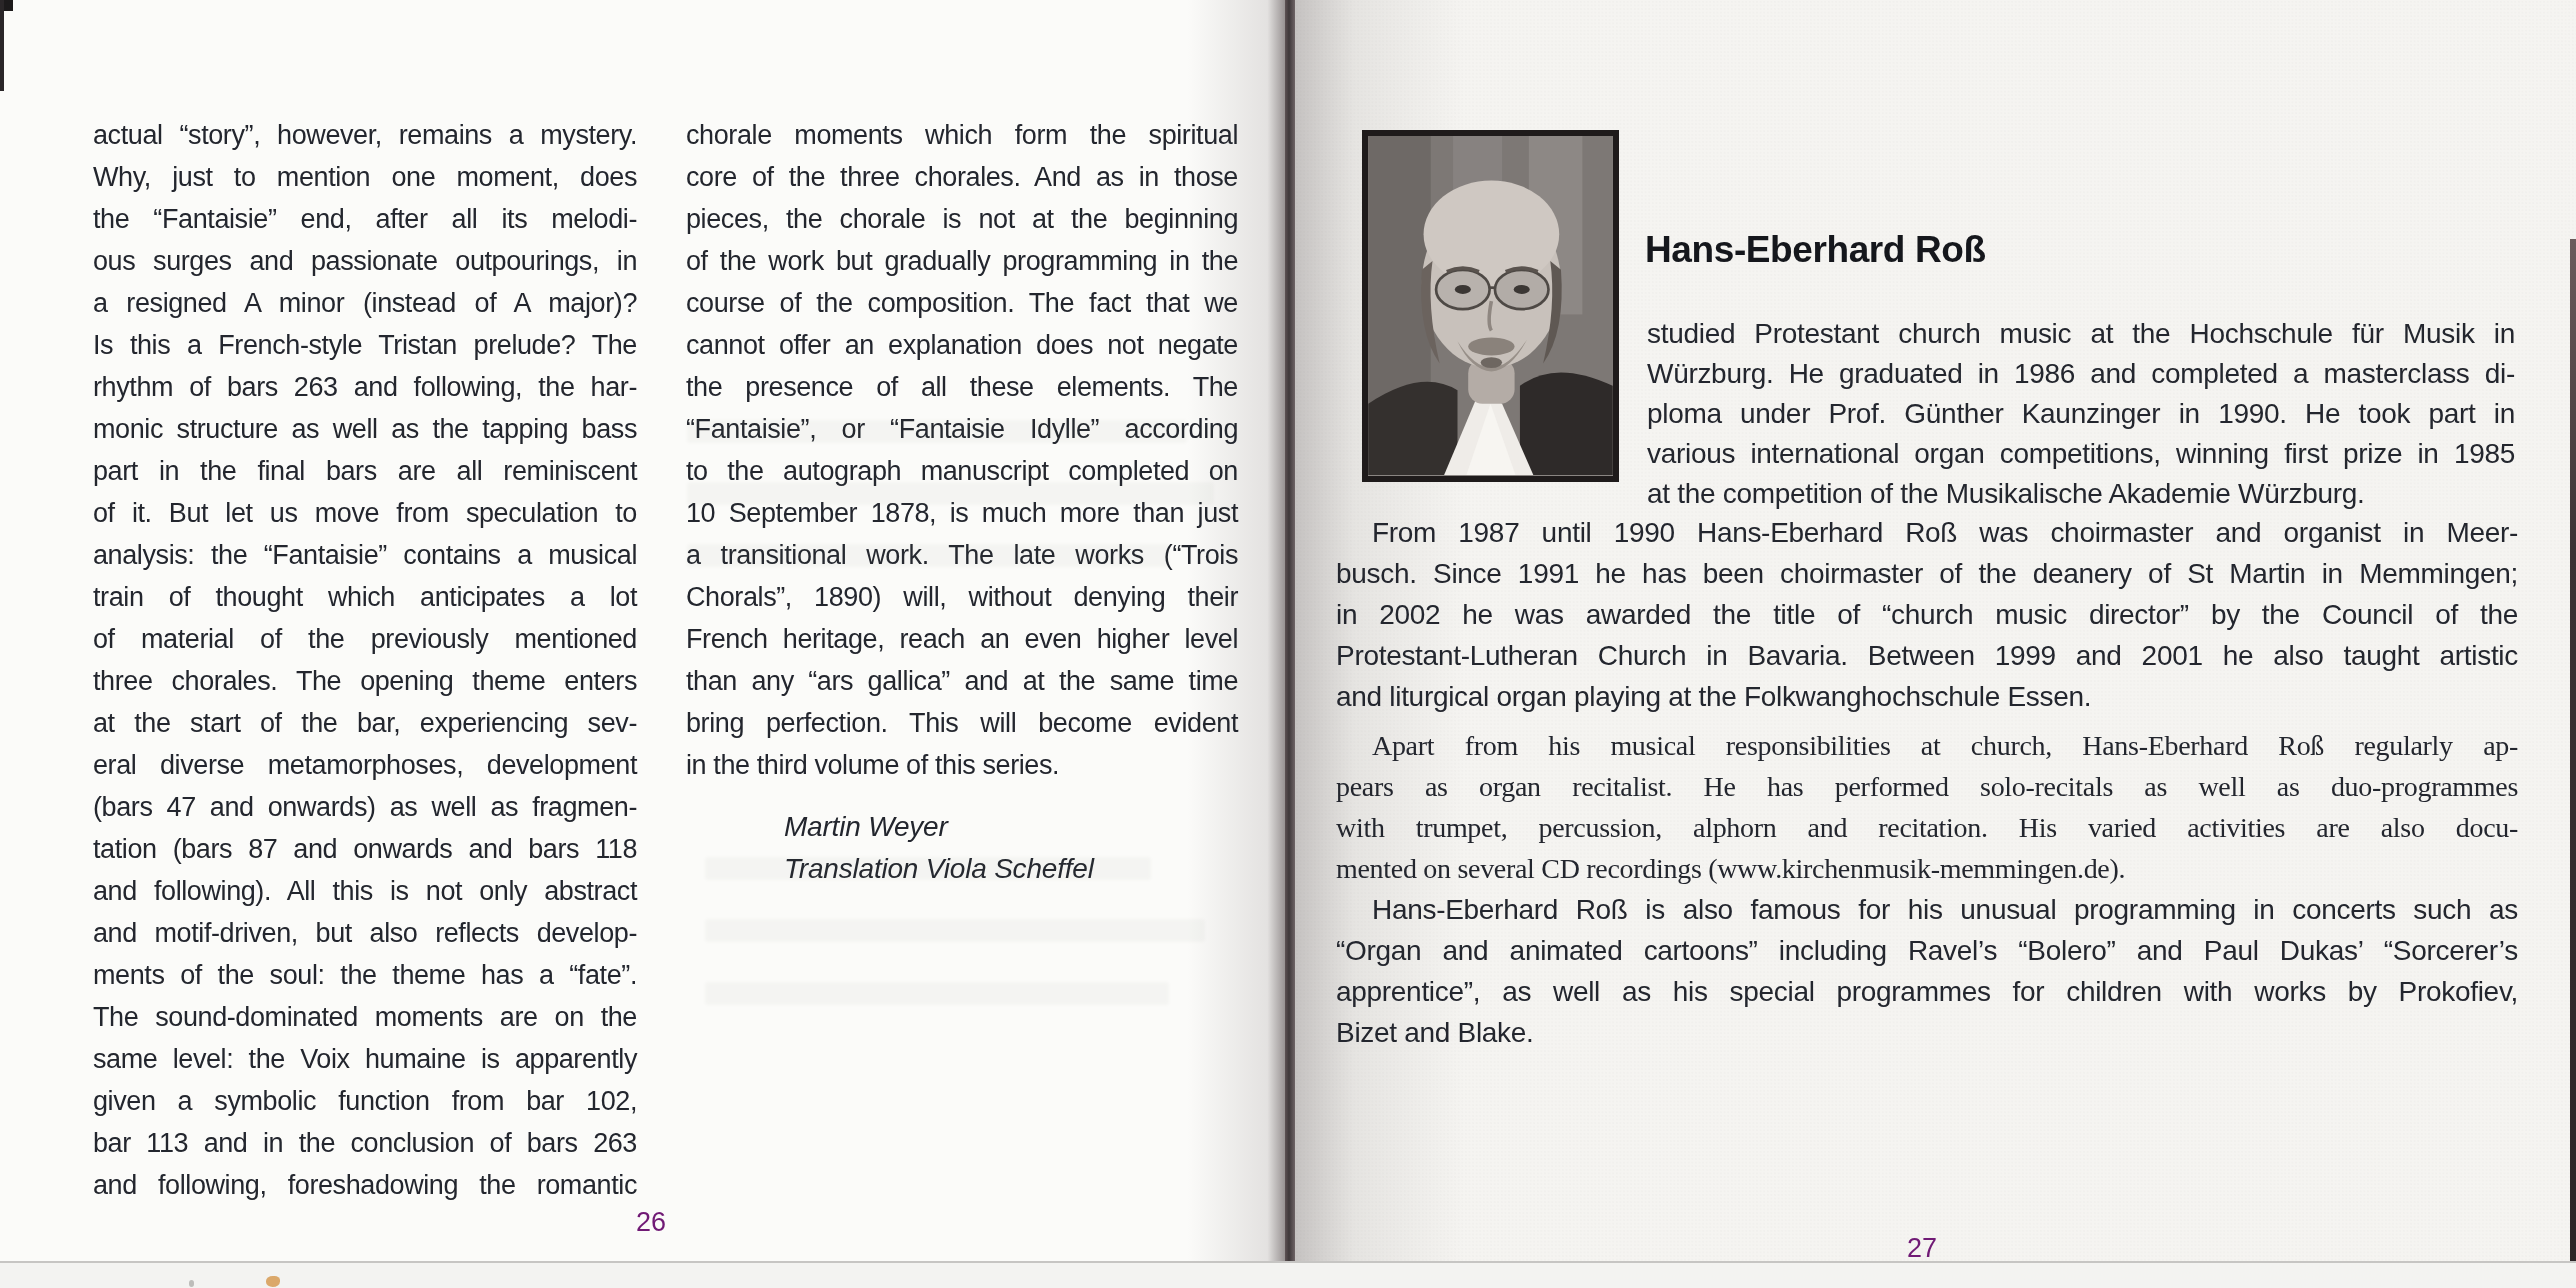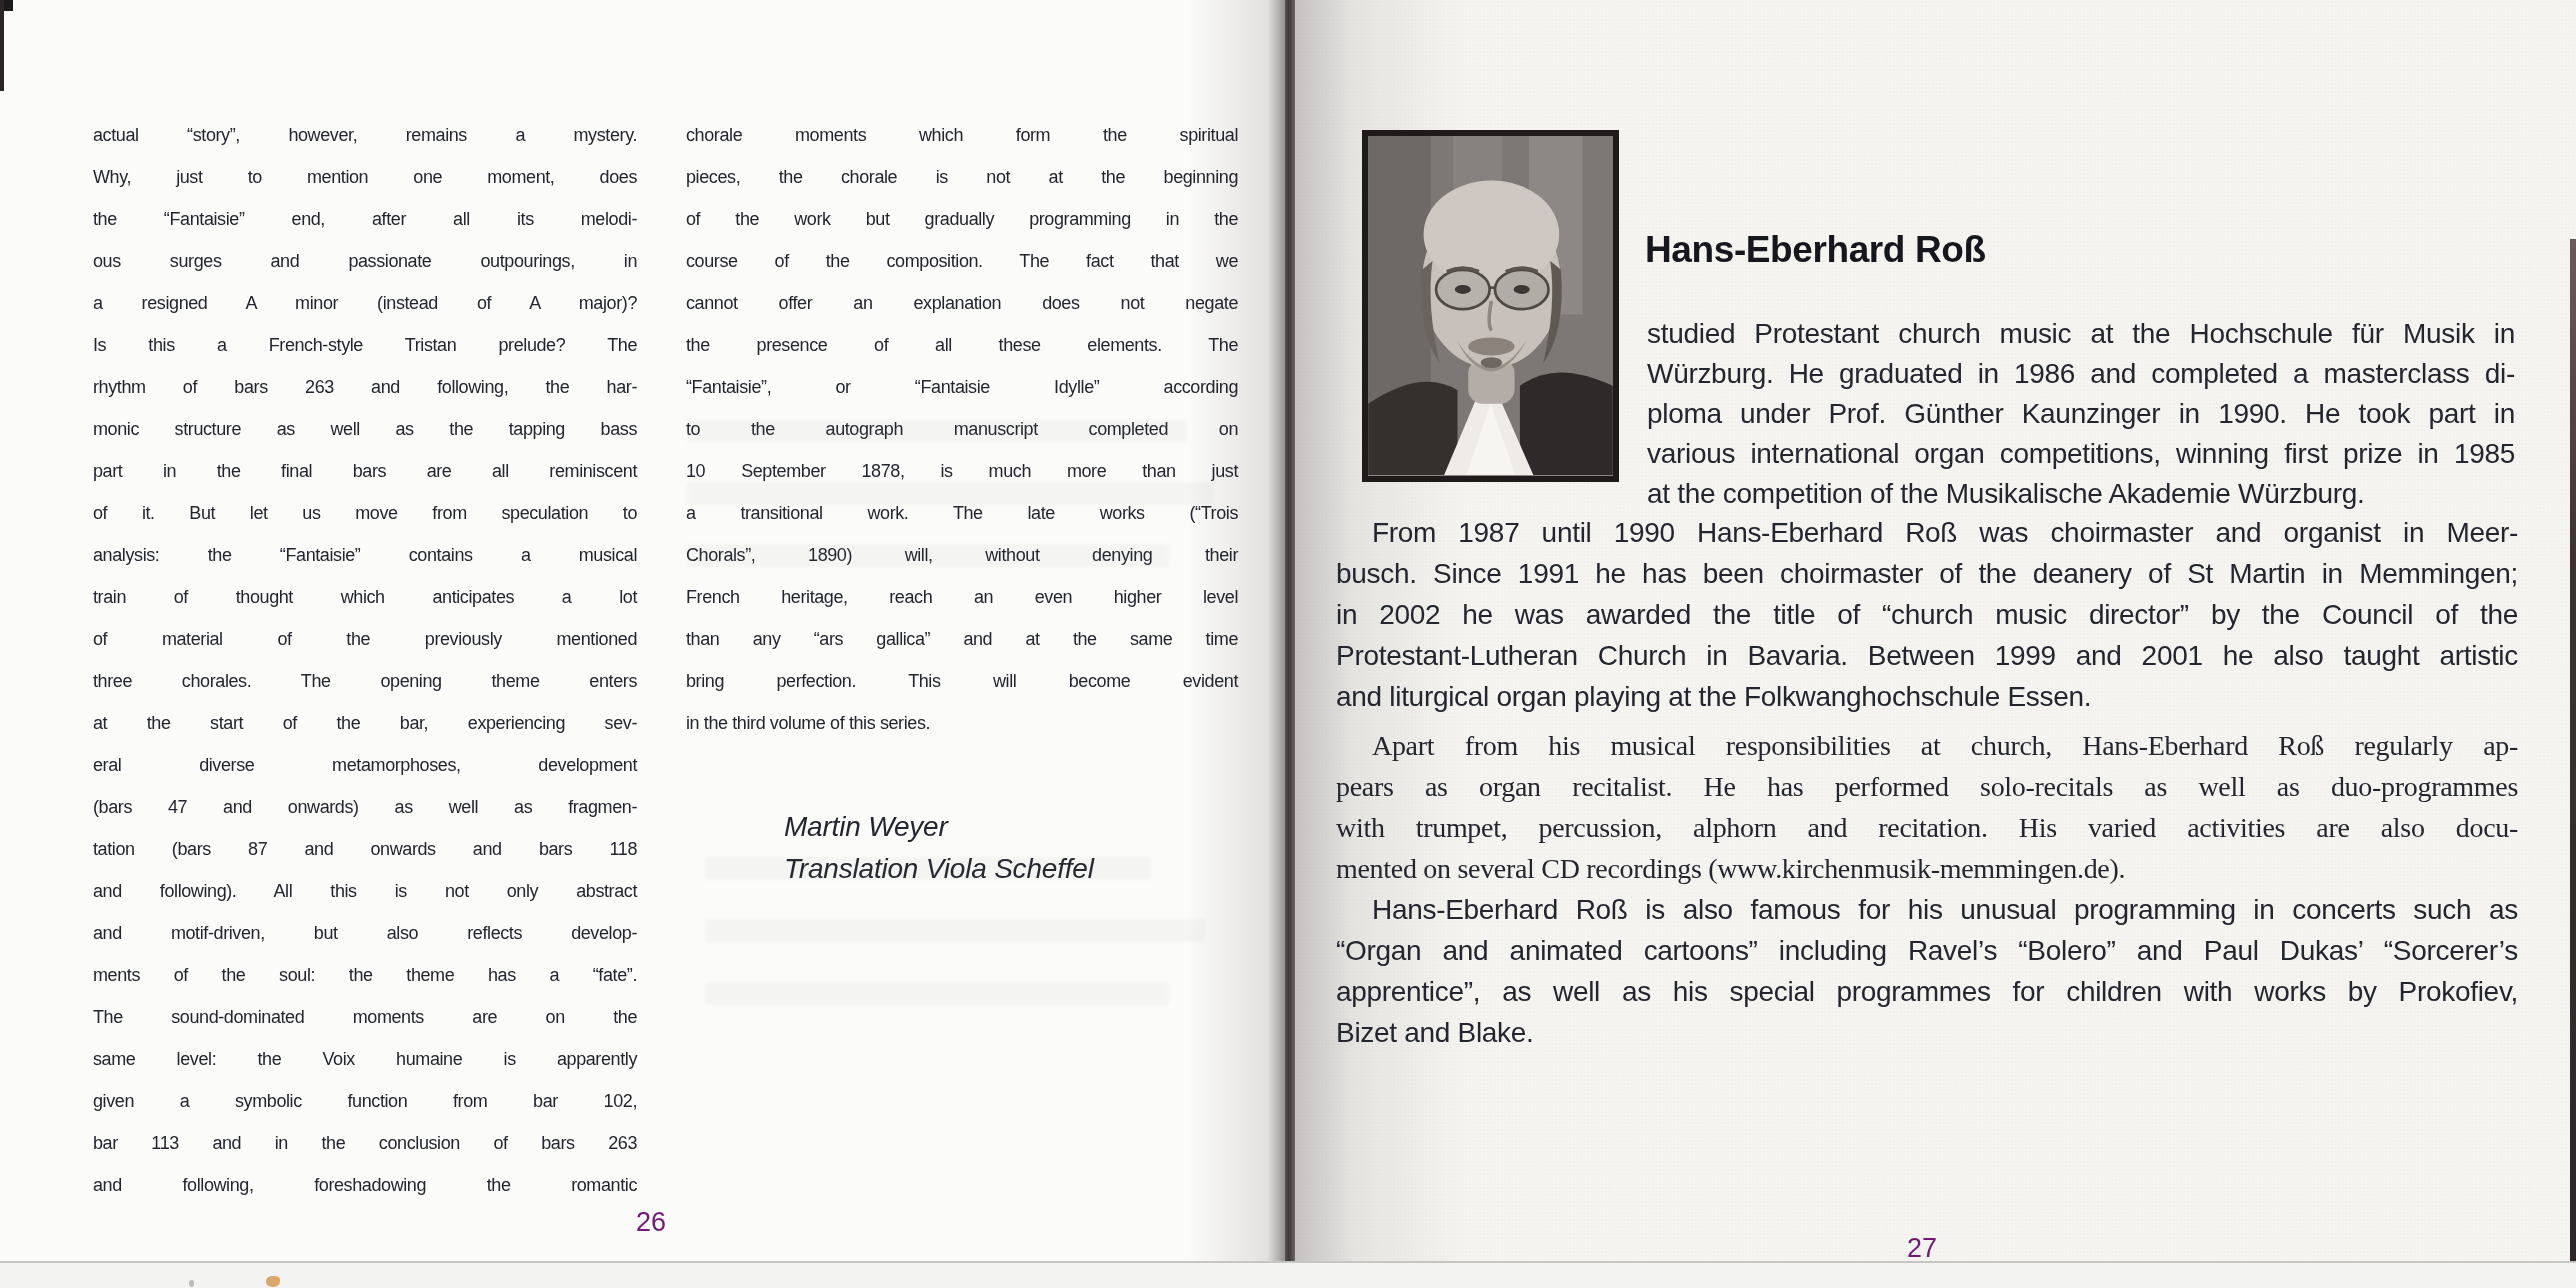--- a/index.html
+++ b/index.html
@@ -26,21 +26,21 @@
   .corner-mark{position:absolute;left:0;top:0;width:13.4px;height:10.7px;background:#1c1a1b;}
   .edge-left{position:absolute;left:0;top:0;width:3.6px;height:91px;background:#2a2628;}
   .edge-right{position:absolute;right:0;top:239px;width:6.2px;height:1049px;
      background:linear-gradient(180deg,#6b5c5c,#3c3234 30%,#2c2426);}
   .bottom-line{position:absolute;left:0;top:1261px;width:2576px;height:1.8px;background:#c6c5c3;}
   .bottom-strip{position:absolute;left:0;top:1263px;width:2576px;height:25px;background:#f3f3f1;}
   .orange-speck{position:absolute;left:266px;top:1276px;width:14.3px;height:10.7px;border-radius:50% 40% 55% 50%;
      background:var(--speck_orange,#d69a52);opacity:.85;}
   .gray-speck{position:absolute;left:189px;top:1280px;width:5.4px;height:7.1px;border-radius:50%;background:#9a9a96;opacity:.6;}
   
-  .textcol{position:absolute;font-size:18px;line-height:42px;letter-spacing:-0.4px;}
+  .textcol{position:absolute;font-size:27px;line-height:42px;letter-spacing:-0.4px;}
   .col1{left:93px;top:114px;width:544px;}
   .col2{left:686px;top:114px;width:552px;}
   .line{text-align:justify;text-align-last:justify;}
   .no-just-last .line:last-child{text-align-last:left;}
   .indent-first .line:first-child{text-indent:36px;}
   .signature{position:absolute;left:784px;top:806px;font-style:italic;font-size:28px;line-height:42px;letter-spacing:-0.2px;}
   
   .ghost{position:absolute;left:687px;width:536px;height:23px;background:#6f7a68;opacity:0.045;filter:blur(1.8px);border-radius:2.7px;}
   
   .photo-frame{position:absolute;left:1362px;top:130px;width:257px;height:352px;
@@ -91,20 +91,21 @@
       <div class="line">and motif-driven, but also reflects develop-</div>
       <div class="line">ments of the soul: the theme has a “fate”.</div>
       <div class="line">The sound-dominated moments are on the</div>
       <div class="line">same level: the Voix humaine is apparently</div>
       <div class="line">given a symbolic function from bar 102,</div>
       <div class="line">bar 113 and in the conclusion of bars 263</div>
       <div class="line">and following, foreshadowing the romantic</div>
     </div>
   <div class="textcol col2 no-just-last">
       <div class="line">chorale moments which form the spiritual</div>
+      <div class="line">core of the three chorales. And as in those</div>
       <div class="line">pieces, the chorale is not at the beginning</div>
       <div class="line">of the work but gradually programming in the</div>
       <div class="line">course of the composition. The fact that we</div>
       <div class="line">cannot offer an explanation does not negate</div>
       <div class="line">the presence of all these elements. The</div>
       <div class="line">“Fantaisie”, or “Fantaisie Idylle” according</div>
       <div class="line">to the autograph manuscript completed on</div>
       <div class="line">10 September 1878, is much more than just</div>
       <div class="line">a transitional work. The late works (“Trois</div>
       <div class="line">Chorals”, 1890) will, without denying their</div>

